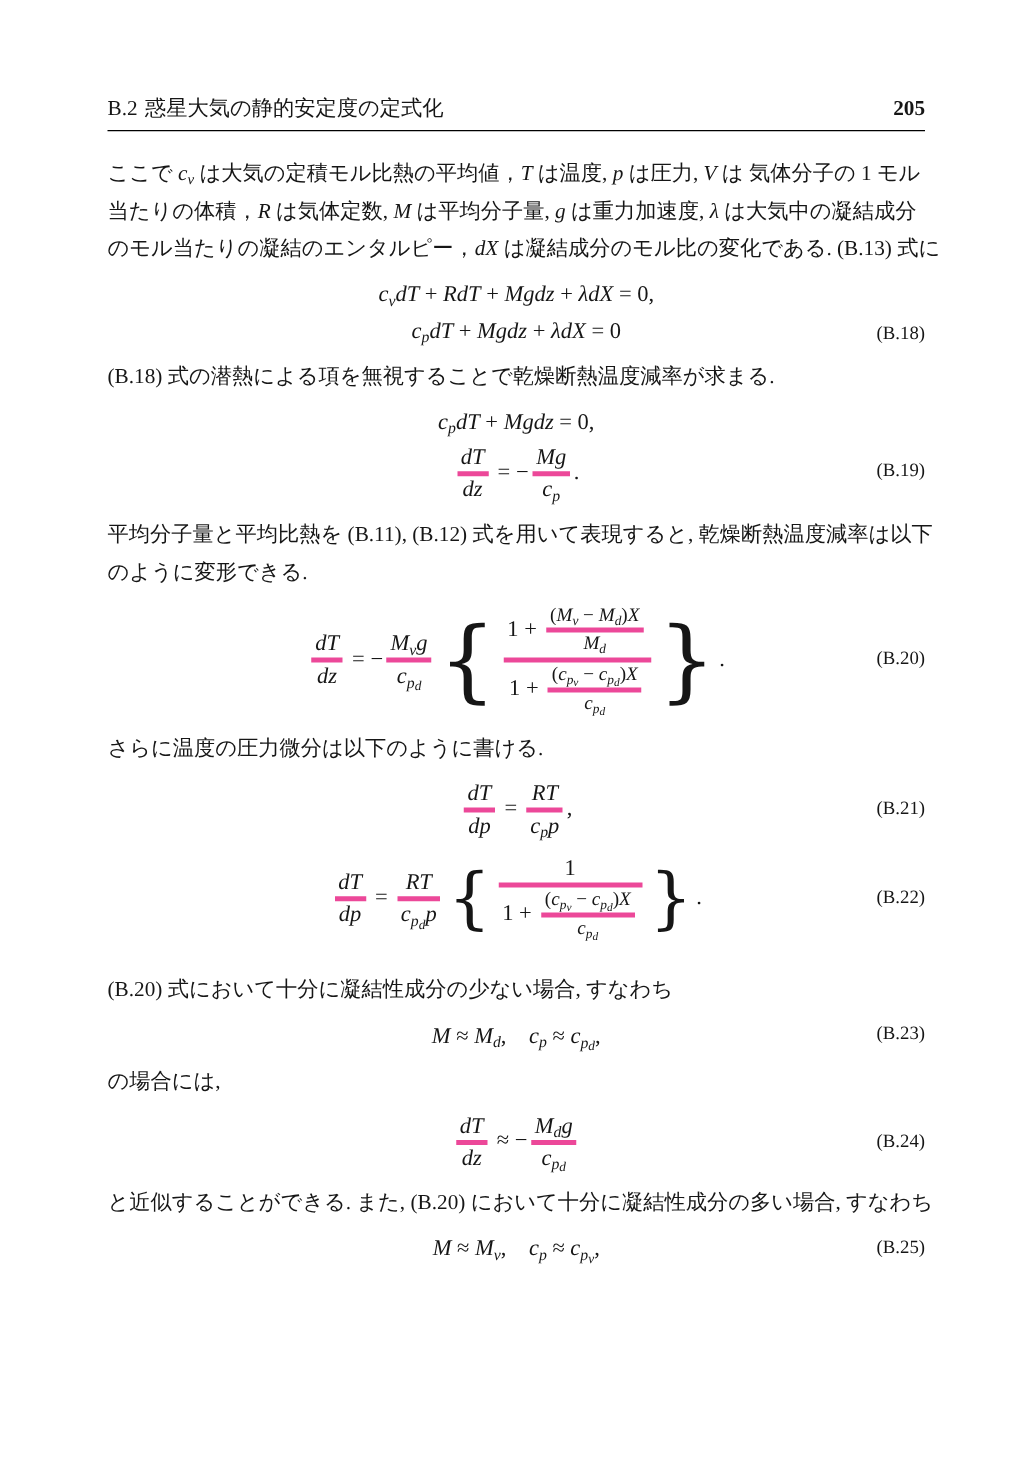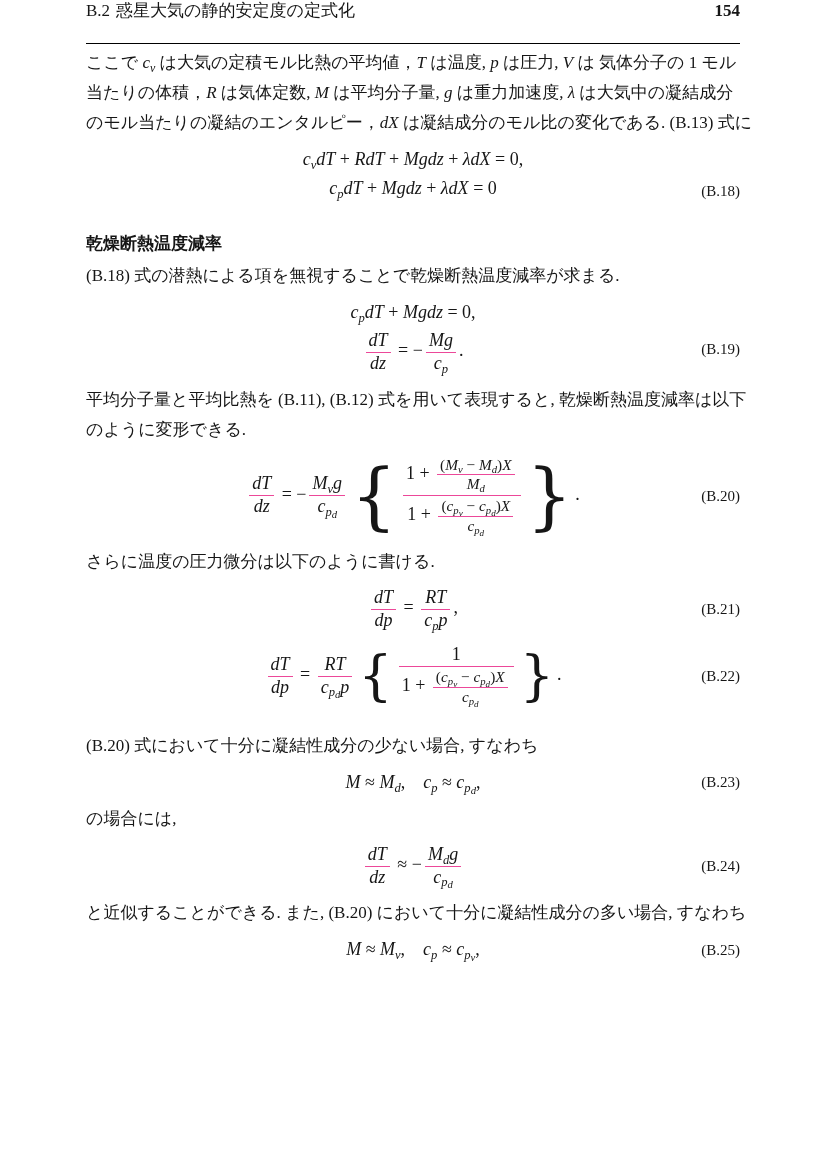--- a/index.html
+++ b/index.html
@@ -7,31 +7,32 @@
     width:826px; height:1169px;
     background:#ffffff;
     color:#161616;
     font-family:"Liberation Serif","DejaVu Serif",serif;
     overflow:hidden;
   }
   .page { padding:0 86px; box-sizing:border-box; }
 
   
   .hdr {
+    margin-top:76px;
     display:flex; justify-content:space-between; align-items:flex-end;
-    padding-bottom:21px; border-bottom:1.5px solid #000;
+    padding-bottom:6px; border-bottom:1.5px solid #000;
     font-size:17px; line-height:22px;
   }
   .hdr-left span { margin-right:6px; }
   .hdr-num { font-weight:bold; font-size:17px; }
 
   
   .para { font-size:17px; line-height:30px; }
   .para .line { white-space:nowrap; }
-  .p1 { margin-top:4px; }
+  .p1 { margin-top:19px; }
   .heading {
     margin-top:30px;
     font-family:"Liberation Sans","DejaVu Sans",sans-serif;
     font-weight:bold; font-size:17px; line-height:22px;
   }
   .after-heading { margin-top:6px; }
   .gap-top { margin-top:20px; }
 
   
   .eq {
@@ -49,56 +50,55 @@
 
   
   i { font-family:"Liberation Serif","DejaVu Serif",serif; }
   sub { font-size:70%; line-height:0; vertical-align:-0.3em; }
   sub sub { font-size:85%; vertical-align:-0.2em; }
   .frac {
     display:inline-block; vertical-align:middle; text-align:center;
     margin:0 3px; line-height:1.1;
   }
   .frac .num, .frac .den { display:block; padding:1px 3px; }
-  .frac .den { border-top:1px solid #ec4899; }
+  .frac .den { border-top:4px solid #ec4899; }
   .frac .frac { font-size:85%; }
   .brace {
     display:inline-block; vertical-align:middle;
     font-family:"DejaVu Serif",serif; font-weight:normal;
     margin:0 3px;
   }
   .brace.big { font-size:72px; line-height:0; height:0; }
   .brace.med { font-size:54px; line-height:0; height:0; }
 </style>
 </head>
 <body>
 
 <div class="page">
 
   <div class="hdr">
     <div class="hdr-left">
       <span>B.2</span><span>惑星大気の静的安定度の定式化</span>
     </div>
-    <div class="hdr-num">154</div>
+    <div class="hdr-num">205</div>
   </div>
 
   <div class="para p1">
     <div class="line">ここで <i>c</i><sub><i>v</i></sub> は大気の定積モル比熱の平均値，<i>T</i> は温度, <i>p</i> は圧力, <i>V</i> は 気体分子の 1 モル</div>
     <div class="line">当たりの体積，<i>R</i> は気体定数, <i>M</i> は平均分子量, <i>g</i> は重力加速度, <i>λ</i> は大気中の凝結成分</div>
     <div class="line">のモル当たりの凝結のエンタルピー，<i>dX</i> は凝結成分のモル比の変化である. (B.13) 式に</div>
   </div>
 
   <div class="eq">
     <div class="eq-line"><i>c</i><sub><i>v</i></sub><i>dT</i> + <i>RdT</i> + <i>Mgdz</i> + <i>λdX</i> = 0,</div>
     <div class="eq-line"><i>c</i><sub><i>p</i></sub><i>dT</i> + <i>Mgdz</i> + <i>λdX</i> = 0</div>
     <span class="eq-tag tag-low">(B.18)</span>
   </div>
 
 
-  <div class="heading">乾燥断熱温度減率</div>
 
   <div class="para after-heading">
     <div class="line">(B.18) 式の潜熱による項を無視することで乾燥断熱温度減率が求まる.</div>
   </div>
 
   <div class="eq">
     <div class="eq-line"><i>c</i><sub><i>p</i></sub><i>dT</i> + <i>Mgdz</i> = 0,</div>
     <div class="eq-line tall"><span class="frac"><span class="num"><i>dT</i></span><span class="den"><i>dz</i></span></span> = −<span class="frac"><span class="num"><i>Mg</i></span><span class="den"><i>c</i><sub><i>p</i></sub></span></span>.</div>
     <span class="eq-tag tag-frac">(B.19)</span>
   </div>

